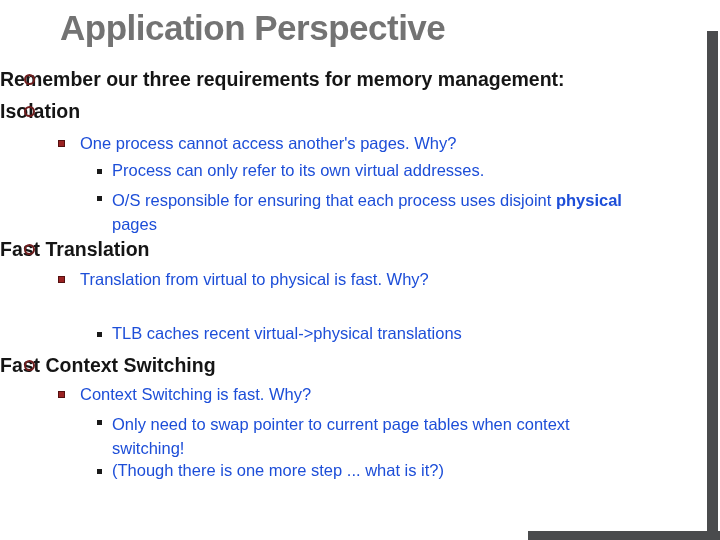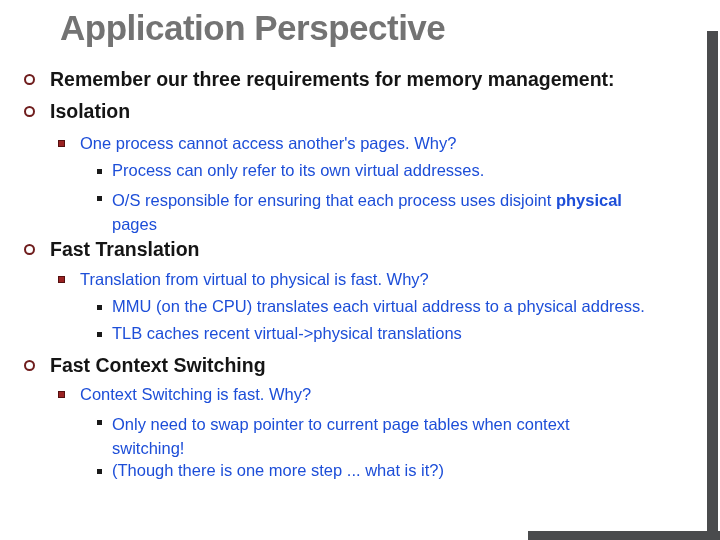--- a/index.html
+++ b/index.html
@@ -37,21 +37,21 @@
   .row.l1 {
     font-size: 19.5px;
     font-weight: bold;
     color: #151515;
   }
   .row.l2, .row.l3 {
     font-size: 16.5px;
     font-weight: normal;
   }
   .row .txt { display: block; }
-  .row.l1 .txt { margin-left: 50px; }
+  .row.l1 .txt { }
   .row.l2 .txt { margin-left: 80px; }
   .row.l3 .txt { margin-left: 112px; }
   .wrapline { display: block; line-height: 24px; }
   .bullet-ring {
     position: absolute;
     left: 24px;
     top: 6px;
     width: 7px;
     height: 7px;
     border: 2.5px solid #6f1d1d;
@@ -132,24 +132,20 @@
   <div class="row l1" style="top:238px">
     <span class="bullet-ring"></span>
     <span class="txt">Fast Translation</span>
   </div>
 
   <div class="row l2" style="top:270px">
     <span class="bullet-sq-red"></span>
     <span class="txt">Translation from virtual to physical is fast. Why?</span>
   </div>
 
-  <div class="row l3" style="top:297px">
-    <span class="bullet-sq-black"></span>
-    <span class="txt">MMU (on the CPU) translates each virtual address to a physical address.</span>
-  </div>
 
   <div class="row l3" style="top:324px">
     <span class="bullet-sq-black"></span>
     <span class="txt">TLB caches recent virtual-&gt;physical translations</span>
   </div>
 
   <div class="row l1" style="top:354px">
     <span class="bullet-ring"></span>
     <span class="txt">Fast Context Switching</span>
   </div>

